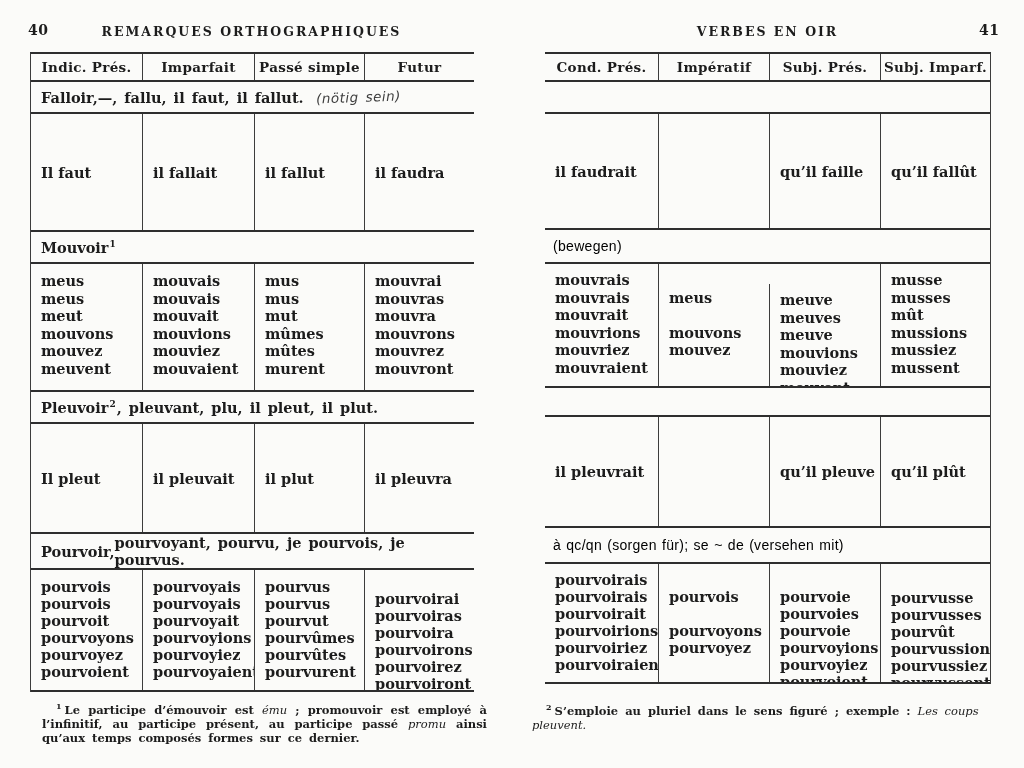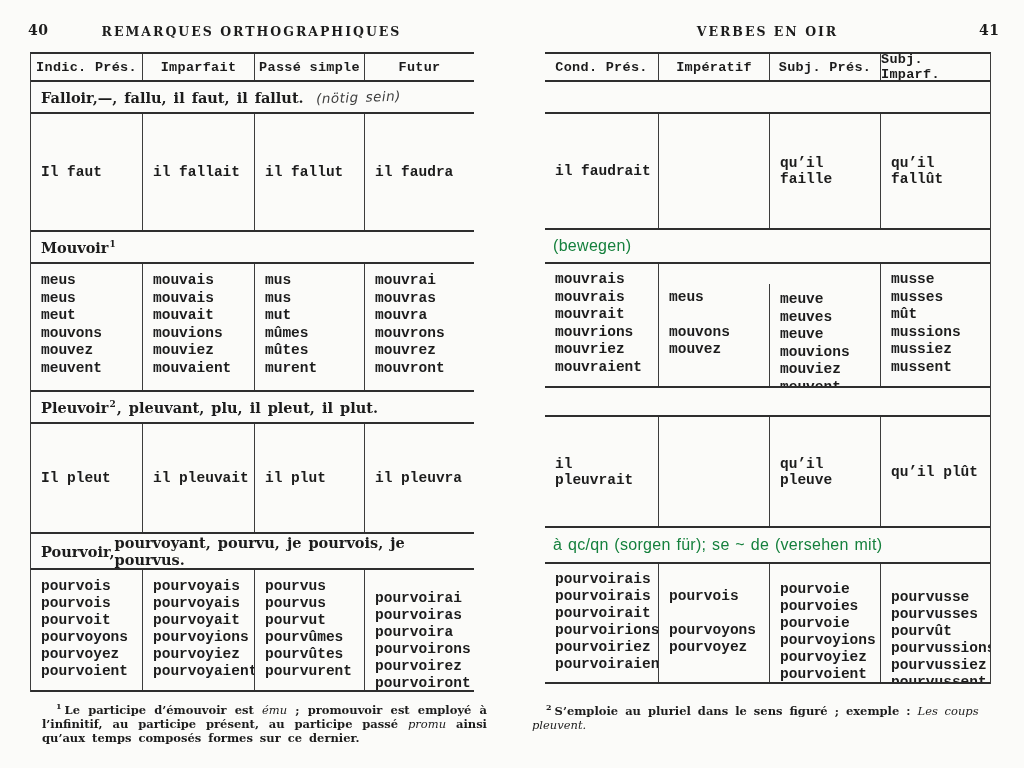--- a/index.html
+++ b/index.html
@@ -6,35 +6,35 @@
   body{width:1024px;height:768px;position:relative;overflow:hidden;
        font-family:"DejaVu Serif","Liberation Serif",serif;color:#1c1c1c;
        -webkit-font-smoothing:antialiased;}
   .pageno{position:absolute;font-weight:bold;font-size:14px;letter-spacing:.5px;}
   .runhead{position:absolute;font-weight:bold;font-size:12.5px;letter-spacing:2px;text-align:center;}
   
   .vtable{position:absolute;border-top:2px solid #2e2e2e;}
   .row{display:grid;border-bottom:2px solid #2e2e2e;box-sizing:border-box;}
   .lcols{grid-template-columns:111px 112px 110px 110px;}
   .rcols{grid-template-columns:113px 111px 111px 110px;}
-  .cell{box-sizing:border-box;padding-left:10px;overflow:hidden;font-family:Liberation Mono, monospace;}
+  .cell{box-sizing:border-box;padding-left:10px;overflow:hidden;}
   .cell + .cell{border-left:1px solid #3c3c3c;}
   .hdr{height:28px;}
   .hdr .cell{display:flex;align-items:center;justify-content:center;
              font-weight:bold;font-size:13.5px;padding-left:0;letter-spacing:.3px;}
   .band{font-size:14.5px;font-weight:bold;padding-left:10px;display:flex;align-items:center;word-spacing:2px;}
   .band sup{font-size:9px;margin:0 1px 6px 1px;}
   .single .cell{display:flex;align-items:center;font-weight:bold;font-size:14.5px;}
   .conj .cell{font-weight:bold;font-size:14.5px;}
   .ln{white-space:nowrap;}
   .annot-hand{display:inline-block;font-family:"DejaVu Sans","Liberation Sans",sans-serif;
               font-style:italic;font-weight:400;font-size:13.5px;color:#3f3f3f;
               margin-left:12px;transform:rotate(-2deg);letter-spacing:.5px;}
   .annot-sans{font-family:"Liberation Sans","DejaVu Sans",sans-serif;
-              font-weight:400;font-size:16px;color:#15803d;letter-spacing:.3px;word-spacing:1px;}
+              font-weight:400;font-size:14px;color:#000000;letter-spacing:.3px;word-spacing:1px;}
   .footnote{position:absolute;font-size:11.5px;line-height:14px;font-weight:bold;
             text-align:justify;word-spacing:3px;text-indent:14px;margin-left:12px;}
   .footnote sup{font-size:8px;margin-right:3px;}
   .sg-i{font-style:italic;font-weight:normal;}
   .sg-b{font-weight:bold;}
 </style>
 </head>
 <body>
 
 <div>
@@ -242,21 +242,21 @@
           <div class="ln">pourvoiraient</div>
         </div>
       <div class="cell" style="padding-top:7px;line-height:17px;">
           <div class="ln">&nbsp;</div>
           <div class="ln">pourvois</div>
           <div class="ln">&nbsp;</div>
           <div class="ln">pourvoyons</div>
           <div class="ln">pourvoyez</div>
           <div class="ln">&nbsp;</div>
         </div>
-      <div class="cell" style="padding-top:17px;line-height:17px;">
+      <div class="cell" style="padding-top:24px;line-height:17px;">
           <div class="ln">pourvoie</div>
           <div class="ln">pourvoies</div>
           <div class="ln">pourvoie</div>
           <div class="ln">pourvoyions</div>
           <div class="ln">pourvoyiez</div>
           <div class="ln">pourvoient</div>
         </div>
       <div class="cell" style="padding-top:25px;line-height:17px;">
           <div class="ln">pourvusse</div>
           <div class="ln">pourvusses</div>

